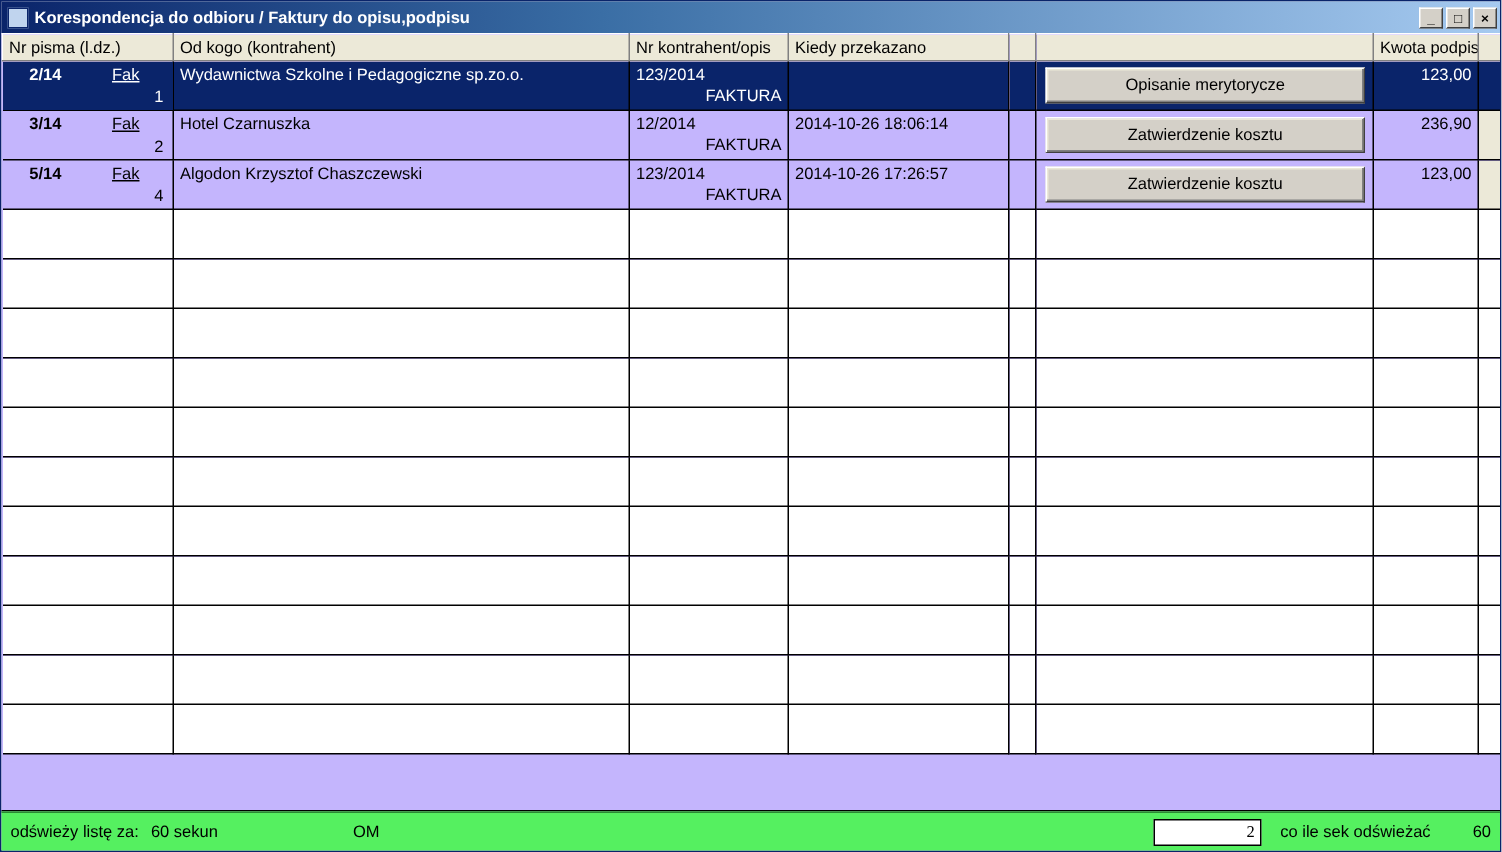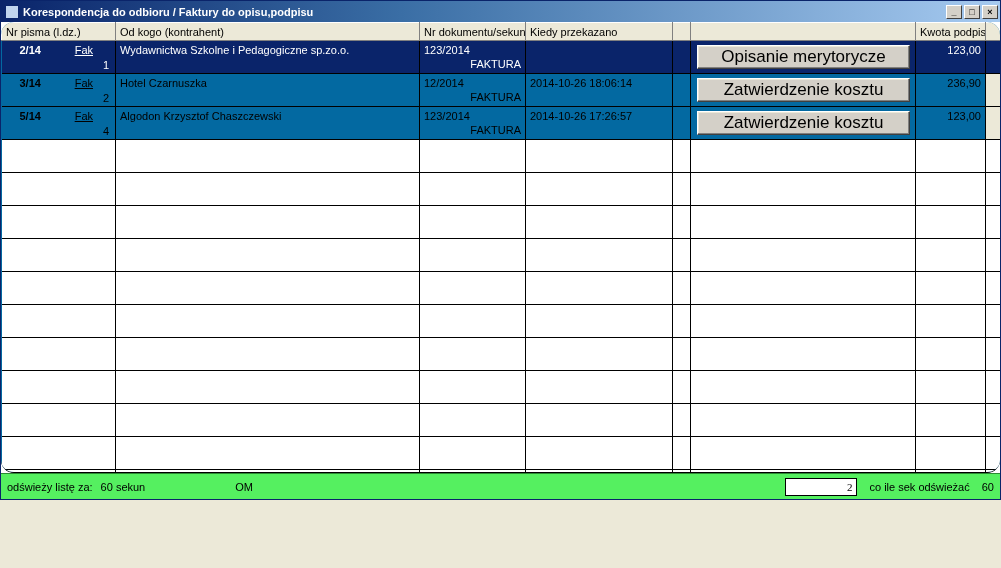--- a/index.html
+++ b/index.html
@@ -6,21 +6,21 @@
   html, body {
     margin: 0;
     padding: 0;
     font-family: Tahoma, Arial, sans-serif;
     font-size: 11px;
     background: #ece9d8;
     overflow: hidden;
   }
   .window {
     width: 1001px;
-    height: 500px;
+    height: 568px;
     border: 1px solid #0a246a;
     background: #fff;
     display: flex;
     flex-direction: column;
     position: relative;
   }
   .titlebar {
     height: 21px;
     background: linear-gradient(to right, #0a246a 0%, #3a6ea5 40%, #a6caf0 100%);
     color: #fff;
@@ -54,23 +54,22 @@
     font-family: Tahoma, sans-serif;
     display: flex;
     align-items: center;
     justify-content: center;
   }
   .grid {
     flex: 1 1 auto;
     overflow: hidden;
     display: flex;
     flex-direction: column;
-    background: #0369a1;
+    background: #c4b5fd;
     border-bottom: 1px solid #000;
-    border-radius: 13px;
   }
   table {
     border-collapse: collapse;
     width: 100%;
     table-layout: fixed;
   }
   col.c-nr    { width: 114px; }
   col.c-kogo  { width: 304px; }
   col.c-doc   { width: 106px; }
   col.c-kiedy { width: 147px; }
@@ -120,21 +119,21 @@
   .btn-cell { padding: 4px 6px; text-align: center; }
   .grid-btn {
     width: 213px;
     height: 24px;
     background: #d4d0c8;
     border: 1px solid #404040;
     border-top-color: #fff;
     border-left-color: #fff;
     box-shadow: inset -1px -1px 0 #808080, inset 1px 1px 0 #ece9d8;
     font-family: Tahoma, sans-serif;
-    font-size: 17px;
+    font-size: 11px;
     cursor: pointer;
   }
   .amount-cell { text-align: right; padding-right: 4px; }
 
   tbody tr.blank td {
     background: #fff;
   }
 
   .scrollbar-area {
     background: #ece9d8;
@@ -189,21 +188,21 @@
         <col class="c-kiedy">
           <col class="c-gap">
           <col class="c-btn">
         <col class="c-brut">
           <col class="c-sb">
       </colgroup>
       <thead>
         <tr>
           <th>Nr pisma (l.dz.)</th>
           <th>Od kogo (kontrahent)</th>
-          <th>Nr dokumentu/sekun</th>
+          <th>Nr kontrahent/opis</th>
           <th>Kiedy przekazano</th>
           <th></th>
           <th></th>
           <th class="right">Kwota podpisu</th>
           <th class="scrollbar-area"></th>
         </tr>
       </thead>
       <tbody id="grid-body">
           <tr class="selected">
             <td class="nr-cell">
@@ -363,16 +362,16 @@
 
   <div class="statusbar">
     <span class="sp">
       <span>odświeży listę za:</span>
       <span>60 sekun</span>
     </span>
     <span style="margin-left:78px">OM</span>
     <span class="filler"></span>
     <input class="refresh-val" value="2" style="">
     <span>co ile sek odświeżać</span>
-    <span style="margin-left:0">60</span>
+    <span style="margin-left:16px">60</span>
   </div>
 
 </div>
 
 </body></html>

